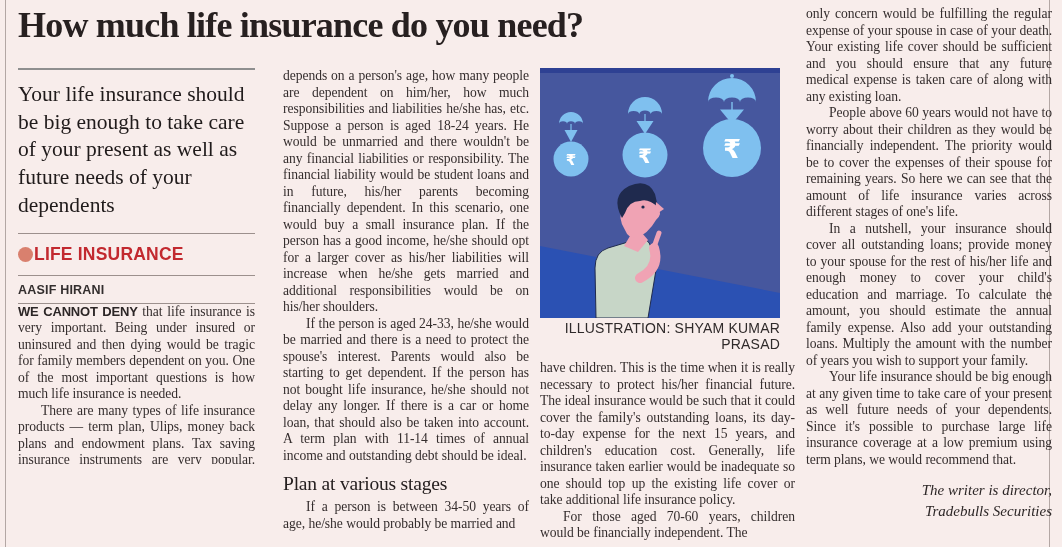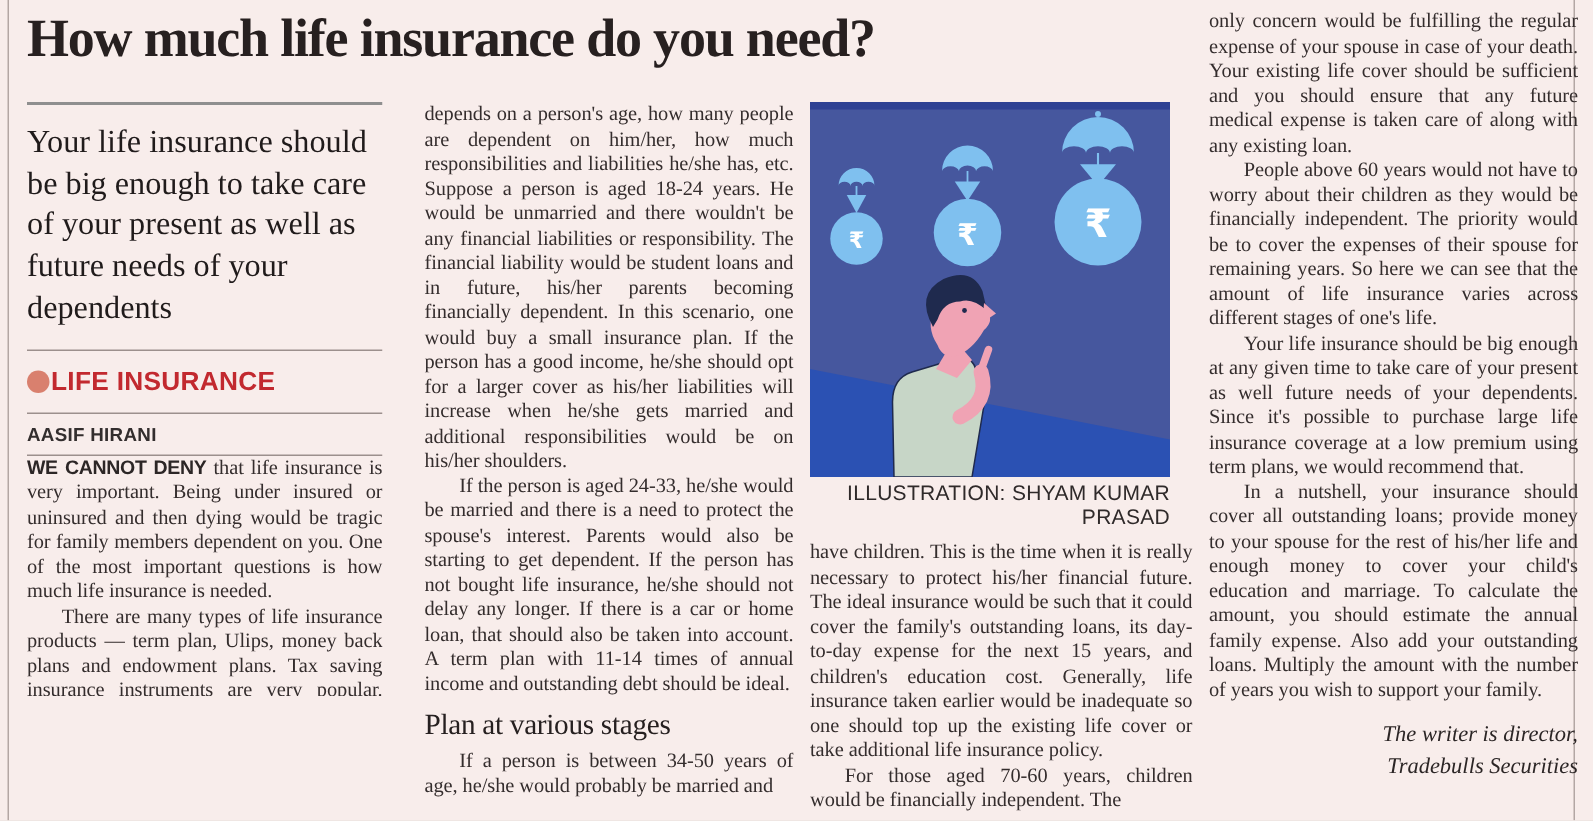--- a/index.html
+++ b/index.html
@@ -118,20 +118,20 @@
       </svg>
       <div class="credit">ILLUSTRATION: SHYAM KUMAR PRASAD</div>
     </div>
     <p class="body">have children. This is the time when it is really necessary to protect his/her financial future. The ideal insurance would be such that it could cover the family's outstanding loans, its day-to-day expense for the next 15 years, and children's education cost. Generally, life insurance taken earlier would be inadequate so one should top up the existing life cover or take additional life insurance policy.</p>
     <p class="body indent">For those aged 70-60 years, children would be financially independent. The</p>
   </div>
 
   <div class="col" id="col4">
     <p class="body">only concern would be fulfilling the regular expense of your spouse in case of your death. Your existing life cover should be sufficient and you should ensure that any future medical expense is taken care of along with any existing loan.</p>
     <p class="body indent">People above 60 years would not have to worry about their children as they would be financially independent. The priority would be to cover the expenses of their spouse for remaining years. So here we can see that the amount of life insurance varies across different stages of one's life.</p>
+    <p class="body indent">In a nutshell, your insurance should cover all outstanding loans; provide money to your spouse for the rest of his/her life and enough money to cover your child's education and marriage. To calculate the amount, you should estimate the annual family expense. Also add your outstanding loans. Multiply the amount with the number of years you wish to support your family.</p>
     <p class="body indent">Your life insurance should be big enough at any given time to take care of your present as well future needs of your dependents. Since it's possible to purchase large life insurance coverage at a low premium using term plans, we would recommend that.</p>
-    <p class="body indent">In a nutshell, your insurance should cover all outstanding loans; provide money to your spouse for the rest of his/her life and enough money to cover your child's education and marriage. To calculate the amount, you should estimate the annual family expense. Also add your outstanding loans. Multiply the amount with the number of years you wish to support your family.</p>
     <div class="signoff">
       <div>The writer is director,</div>
       <div>Tradebulls Securities</div>
     </div>
   </div>
 </div>
 
 </body></html>

